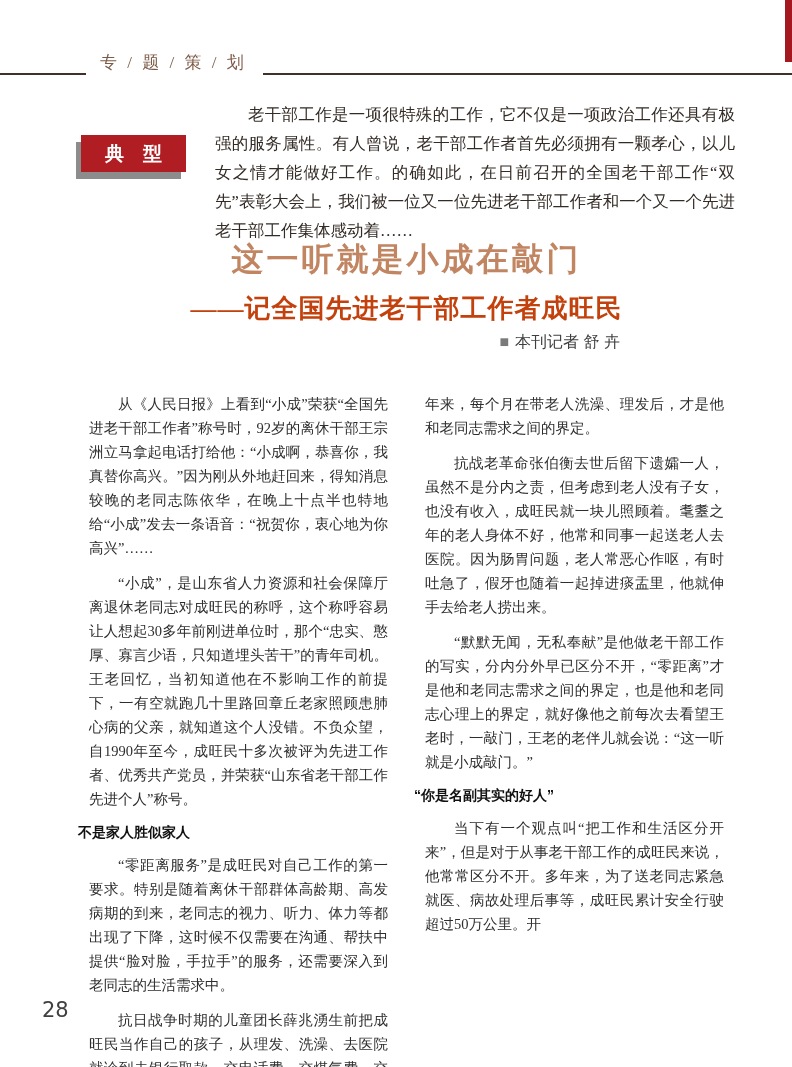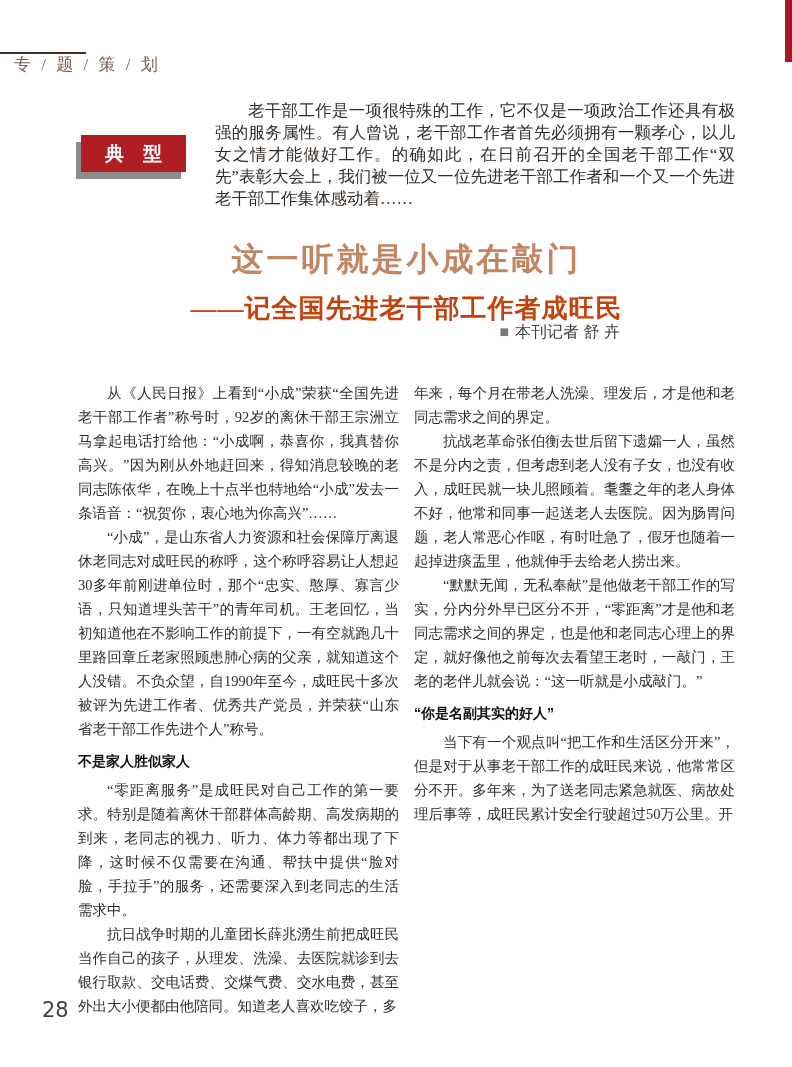--- a/index.html
+++ b/index.html
@@ -12,21 +12,21 @@
   }
   
   .corner-bar{
     position:absolute;top:0;right:0;
     width:7px;height:62px;
     background:var(--corner_red,#a4191f);
   }
   
   .header{
     position:absolute;top:52px;left:0;right:0;
-    display:flex;align-items:flex-start;flex-direction:column;
+    display:flex;align-items:flex-end;
   }
   .hrule{height:2px;background:#41302a;}
   .hrule-left{width:86px;}
   .hrule-right{flex:1;}
   .header-label{
     margin:0 16px 0 14px;
     color:var(--header_brown,#7d5b49);
     font-size:17px;letter-spacing:3px;
     white-space:nowrap;
     transform:translateY(-1px);
@@ -38,21 +38,21 @@
     background:var(--badge_red,#b01e23);
     color:#fff;
     display:flex;align-items:center;justify-content:center;
     font-size:19px;font-weight:bold;
     font-family:"Liberation Sans","DejaVu Sans",sans-serif;
     box-shadow:-5px 7px 0 #8c8c8c;
   }
   
   .intro{
     position:absolute;left:215px;top:100px;width:520px;
-    font-size:16.5px;line-height:22px;
+    font-size:16.5px;line-height:29px;
     color:#332b26;
     text-align:justify;
     text-indent:2em;
   }
   
   .title-block{
     position:absolute;left:78px;top:238px;width:657px;
     text-align:center;
   }
   .main-title{
@@ -61,38 +61,38 @@
     letter-spacing:3px;
     margin:0;
   }
   .sub-title{
     font-size:26px;font-weight:bold;
     color:#c2410c;
     letter-spacing:1px;
     margin:9px 0 0 0;
   }
   .byline{
-    position:absolute;top:322px;right:172px;
+    position:absolute;top:332px;right:172px;
     font-size:16px;color:#3f3f3f;
     font-family:"Liberation Sans","DejaVu Sans",sans-serif;
     white-space:nowrap;
   }
   .byline-marker{color:#7a7a7a;margin-right:6px;}
   
   .columns{
     position:absolute;left:78px;top:381px;width:657px;
     display:flex;gap:15px;
   }
   .col{
     width:321px;
     font-size:14.5px;line-height:24px;
     color:#2e2e2e;
     text-align:justify;
   }
-  .col p{margin:0;}
+  .col p{margin:11px;}
   .body-para{text-indent:2em;}
   .body-para.no-indent{text-indent:0;}
   .col-heading{
     font-family:"Liberation Sans","DejaVu Sans",sans-serif;
     font-weight:bold;
     font-size:14px;line-height:20px;
     color:#111;
     margin:10px 0 7px 0 !important;
     text-indent:0;
   }

